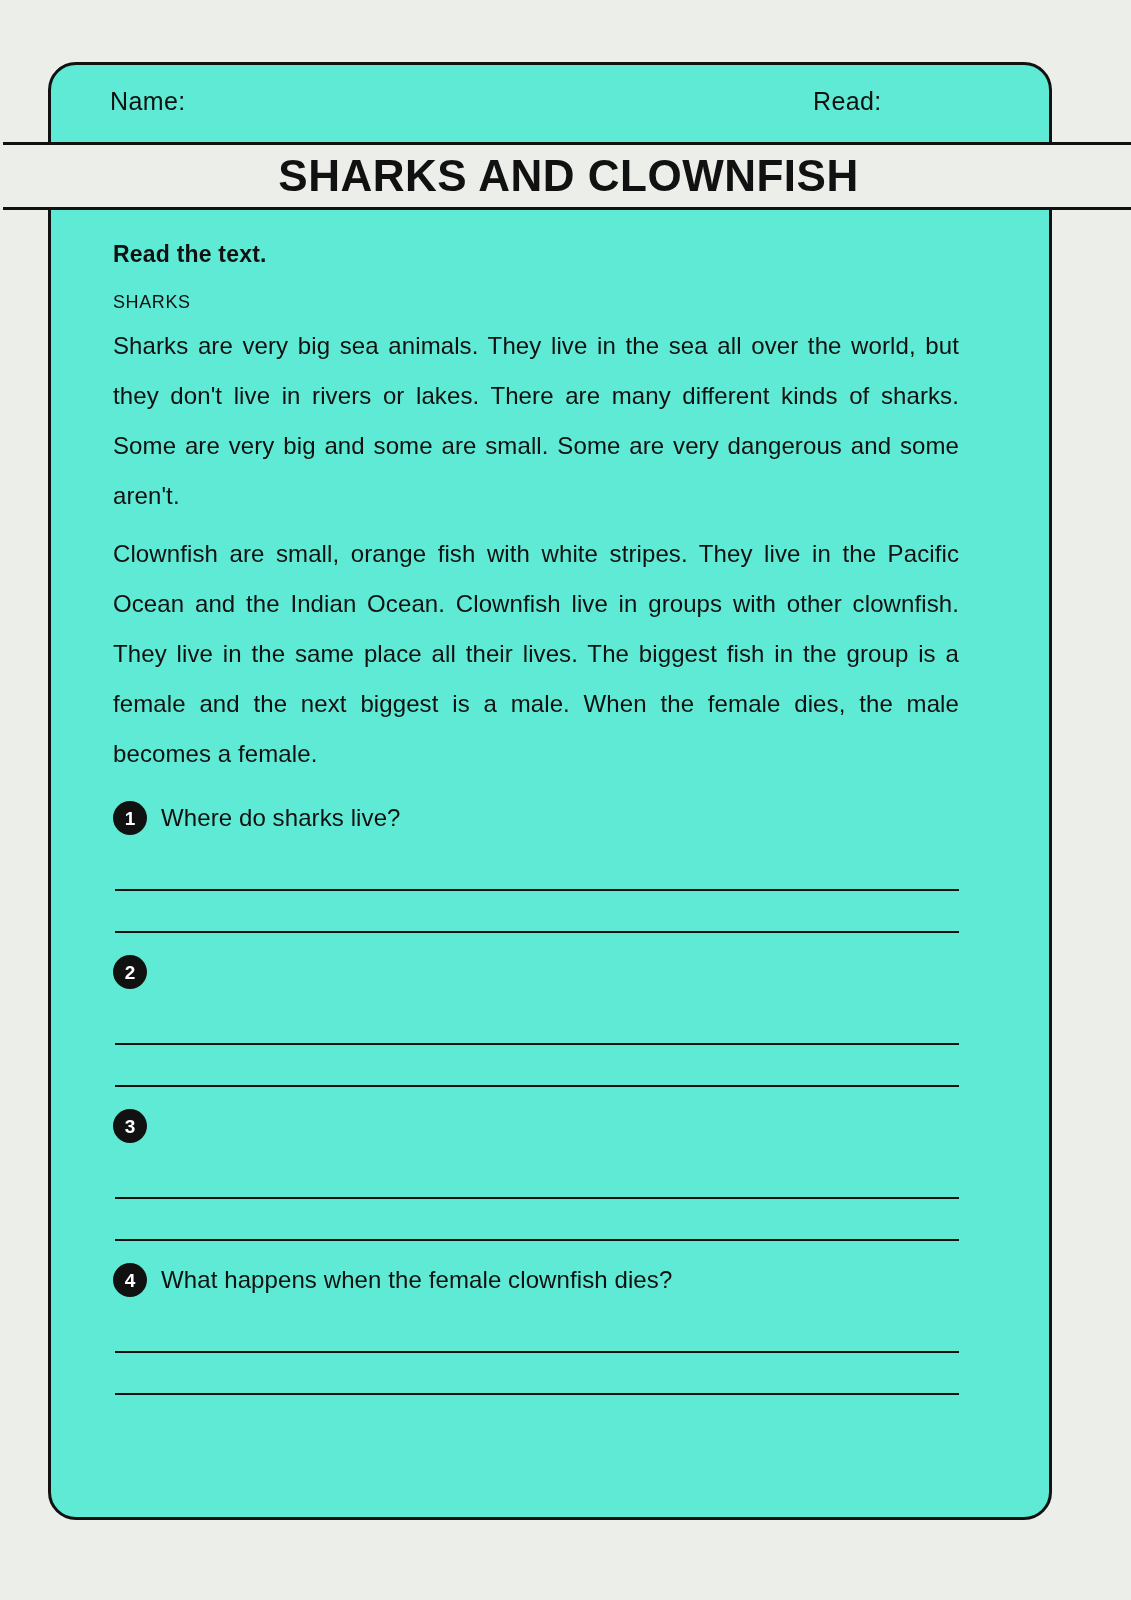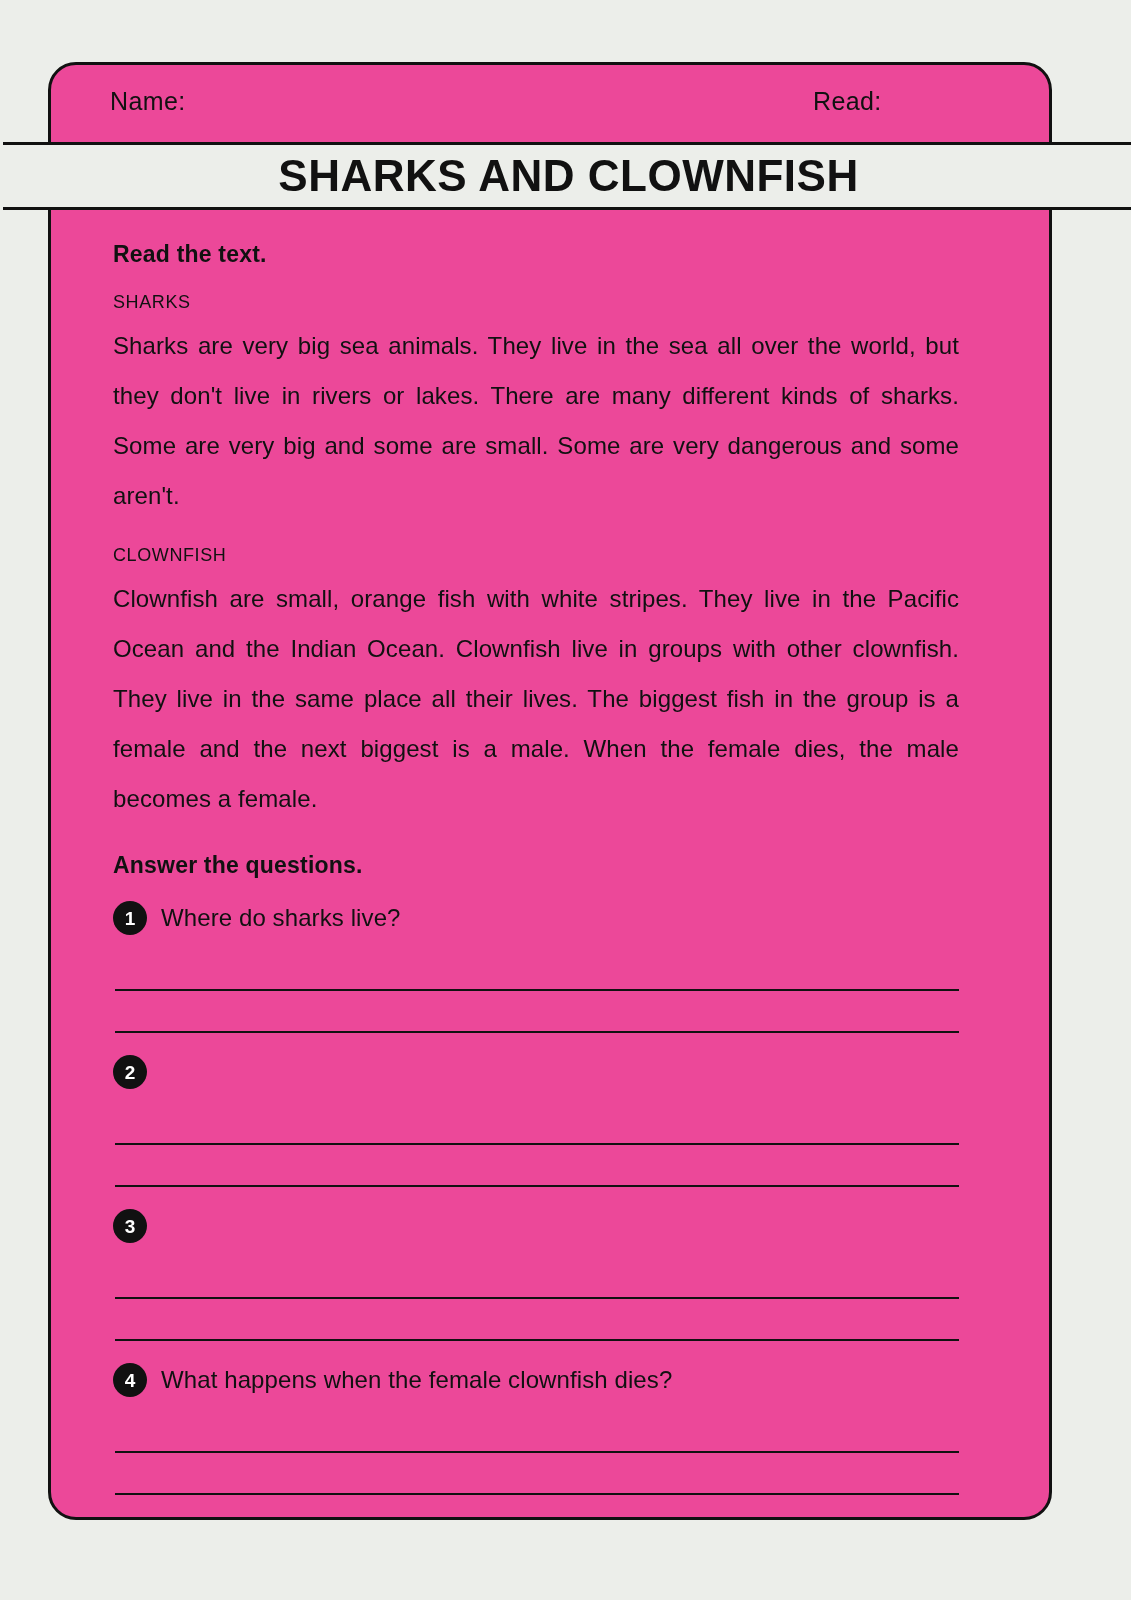--- a/index.html
+++ b/index.html
@@ -14,21 +14,21 @@
     color: #111111;
     overflow: hidden;
   }
 
   .sheet {
     position: absolute;
     left: 48px;
     top: 62px;
     width: 1004px;
     height: 1458px;
-    background: #ec4899;
+    background: #5eead4;
     border: 3px solid #111111;
     border-radius: 28px;
     box-sizing: border-box;
   }
 
   
   .name-date-row {
     position: absolute;
     left: 0;
     top: 0;
@@ -168,24 +168,22 @@
     <div class="title-text">SHARKS AND CLOWNFISH</div>
   </div>
 
   <div class="body">
 
     <p class="instruction">Read the text.</p>
 
     <p class="subhead">SHARKS</p>
     <p class="para">Sharks are very big sea animals. They live in the sea all over the world, but they don't live in rivers or lakes. There are many different kinds of sharks. Some are very big and some are small. Some are very dangerous and some aren't.</p>
 
-    <p class="subhead">CLOWNFISH</p>
     <p class="para">Clownfish are small, orange fish with white stripes. They live in the Pacific Ocean and the Indian Ocean. Clownfish live in groups with other clownfish. They live in the same place all their lives. The biggest fish in the group is a female and the next biggest is a male. When the female dies, the male becomes a female.</p>
 
-    <p class="instruction answers">Answer the questions.</p>
 
     <div class="question-block">
       <div class="question-row">
         <div class="q-num">1</div>
         <div class="q-text">Where do sharks live?</div>
       </div>
       <div class="answer-lines">
         <div class="answer-line"></div>
         <div class="answer-line"></div>
       </div>

